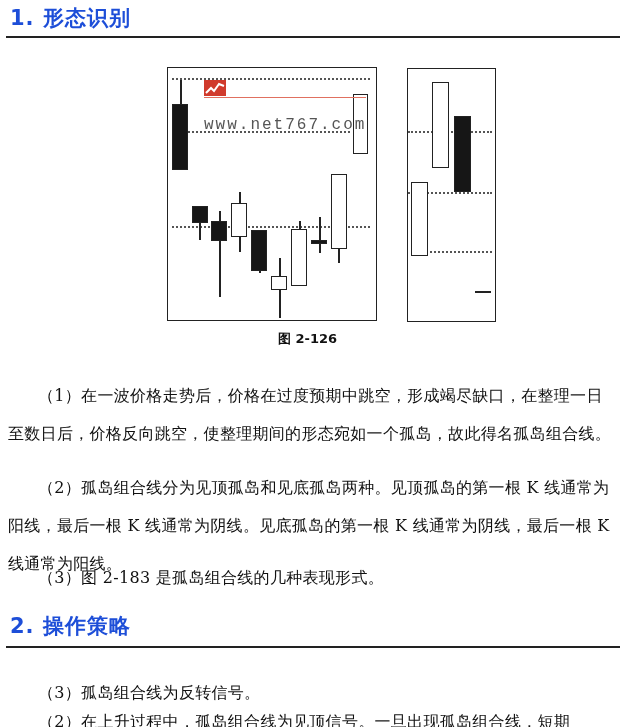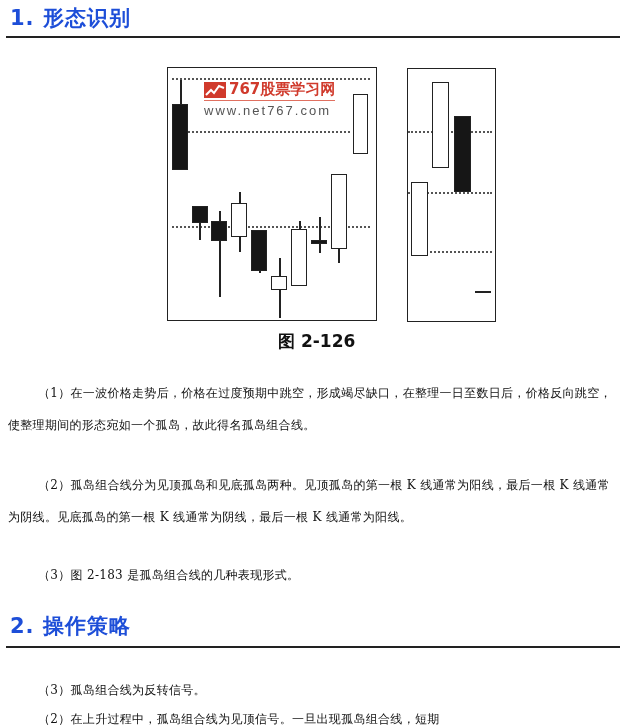--- a/index.html
+++ b/index.html
@@ -1,36 +1,36 @@
 <!DOCTYPE html>
 <html><head>
 <meta charset="utf-8">
 <style>
   html, body { margin: 0; padding: 0; background: #ffffff; }
   body { width: 624px; height: 727px; position: relative; overflow: hidden;
          font-family: "DejaVu Serif", "Liberation Serif", serif; color: #111; }
   .h1 { position: absolute; left: 10px; font-family: "DejaVu Sans", "Liberation Sans", sans-serif;
         font-weight: bold; font-size: 21px; color: #1d4ed8; letter-spacing: 1px; }
   .rule { position: absolute; left: 6px; width: 614px; height: 2px; background: #222; }
-  .para { position: absolute; left: 8px; width: 606px; font-size: 12px; line-height: 32px;
+  .para { position: absolute; left: 8px; width: 606px; font-size: 16px; line-height: 38px;
           text-indent: 30px; margin: 0; letter-spacing: 0.3px; }
   .caption { position: absolute; left: 278px; top: 330px; font-family: "DejaVu Sans", "Liberation Sans", sans-serif;
-             font-weight: bold; font-size: 17px; }
+             font-weight: bold; font-size: 13px; }
   .frame { position: absolute; border: 1.5px solid #222; background: #fff; }
   .dot { position: absolute; height: 0; border-top: 2px dotted #555; }
   .wick { position: absolute; width: 2px; background: #222; }
   .body { position: absolute; border: 1.5px solid #222; box-sizing: border-box; }
   .body.down { background: #161616; }
   .body.up { background: #ffffff; }
   .wm { position: absolute; left: 203px; top: 80px; }
   .wm-title { font-family: "DejaVu Sans", "Liberation Sans", sans-serif; font-weight: bold; font-size: 15px;
               color: #d03a2c; display: flex; align-items: center; gap: 3px; border-bottom: 1.5px solid #e07060; padding-bottom: 1px; }
   .wm-logo { width: 22px; height: 16px; background: #d03a2c; position: relative; }
-  .wm-url { font-family: Liberation Sans, sans-serif; font-size: 13px; color: #555;
-            letter-spacing: 2px; margin-top: 2px; }
+  .wm-url { font-family: Liberation Mono, monospace; font-size: 16px; color: #555;
+            letter-spacing: 2px; margin-top: 18px; }
 </style>
 </head>
 <body>
 
 <div class="h1" style="top:4px;">1. 形态识别</div>
 <div class="rule" style="top:36px;"></div>
 
 <div class="frame" style="left:167px; top:67px; width:208px; height:252px;">
   <div class="dot" style="left:4px; width:198px; top:10px;"></div>
   <div class="dot" style="left:20px; width:162px; top:63px;"></div>
@@ -65,21 +65,20 @@
   <div class="wick" style="left:170px; top:150px; height:45px;"></div>
   <div class="body up" style="left:163px; top:106px; width:16px; height:75px;"></div>
 
   <div class="wm" style="left:36px; top:12px;">
     <div class="wm-title">
       <span class="wm-logo">
         <svg width="22" height="16" viewBox="0 0 22 16">
             <polyline points="2,13 7,8 10,11 15,4 20,6" fill="none" stroke="#fff" stroke-width="2"></polyline>
           </svg>
       </span>
-      <span>767股票学习网</span>
     </div>
     <div class="wm-url">www.net767.com</div>
   </div>
 </div>
 
 <div class="frame" style="left:407px; top:68px; width:87px; height:252px;">
   <div class="dot" style="left:0px; width:84px; top:62px;"></div>
   <div class="dot" style="left:0px; width:84px; top:123px;"></div>
   <div class="dot" style="left:22px; width:62px; top:182px;"></div>
   <div class="body up" style="left:24px; top:13px; width:17px; height:86px;"></div>

